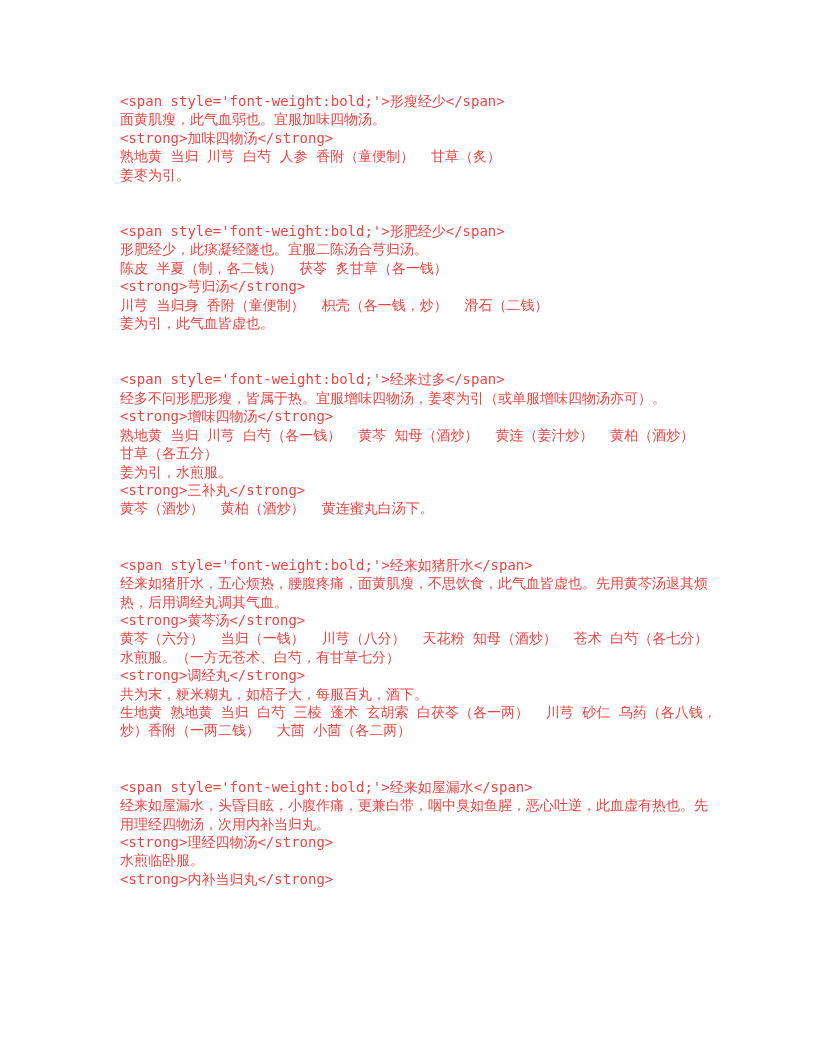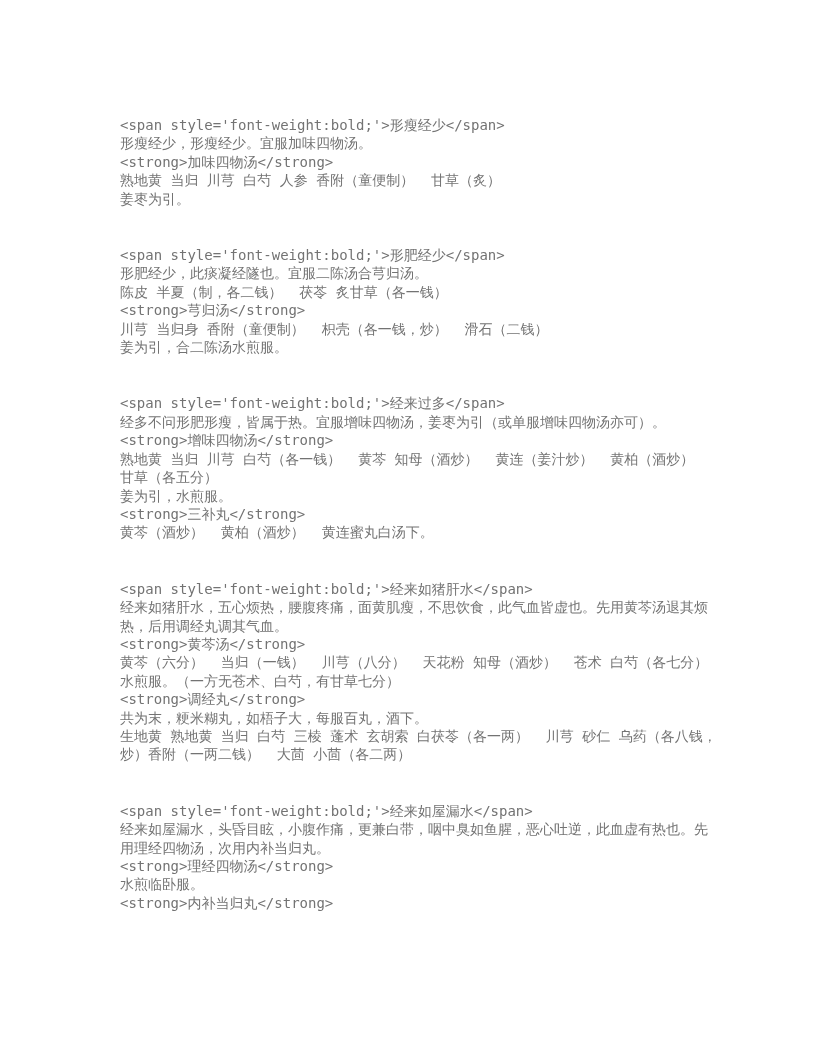--- a/index.html
+++ b/index.html
@@ -6,23 +6,23 @@
     margin: 0;
     padding: 0;
     background: #ffffff;
   }
   .page {
     position: relative;
     width: 816px;
     height: 1056px;
     background: #ffffff;
     box-sizing: border-box;
-    padding: 116px 98px 0 120px;
+    padding: 92px 98px 0 120px;
     overflow: hidden;
-    color: #737373;
+    color: #ef4444;
     font-family: "DejaVu Sans Mono", "Liberation Mono", monospace;
     font-size: 14px;
     line-height: 18.4px;
   }
   .block {
     margin: 0 0 38px 0;
   }
   .block:last-child {
     margin-bottom: 16px;
   }
@@ -34,32 +34,32 @@
     overflow-wrap: break-word;
   }
 </style>
 </head>
 <body>
 
 <div class="page">
   <div id="doc-body">
       <div class="block">
         <p class="line">&lt;span style='font-weight:bold;'&gt;形瘦经少&lt;/span&gt;</p>
-        <p class="line">形瘦经少，形瘦经少。宜服加味四物汤。</p>
+        <p class="line">面黄肌瘦，此气血弱也。宜服加味四物汤。</p>
         <p class="line">&lt;strong&gt;加味四物汤&lt;/strong&gt;</p>
         <p class="line">熟地黄 当归 川芎 白芍 人参 香附（童便制）  甘草（炙）</p>
         <p class="line">姜枣为引。</p>
       </div>
       <div class="block">
         <p class="line">&lt;span style='font-weight:bold;'&gt;形肥经少&lt;/span&gt;</p>
         <p class="line">形肥经少，此痰凝经隧也。宜服二陈汤合芎归汤。</p>
         <p class="line">陈皮 半夏（制，各二钱）  茯苓 炙甘草（各一钱）</p>
         <p class="line">&lt;strong&gt;芎归汤&lt;/strong&gt;</p>
         <p class="line">川芎 当归身 香附（童便制）  枳壳（各一钱，炒）  滑石（二钱）</p>
-        <p class="line">姜为引，合二陈汤水煎服。</p>
+        <p class="line">姜为引，此气血皆虚也。</p>
       </div>
       <div class="block">
         <p class="line">&lt;span style='font-weight:bold;'&gt;经来过多&lt;/span&gt;</p>
         <p class="line">经多不问形肥形瘦，皆属于热。宜服增味四物汤，姜枣为引（或单服增味四物汤亦可）。</p>
         <p class="line">&lt;strong&gt;增味四物汤&lt;/strong&gt;</p>
         <p class="line">熟地黄 当归 川芎 白芍（各一钱）  黄芩 知母（酒炒）  黄连（姜汁炒）  黄柏（酒炒）  甘草（各五分）</p>
         <p class="line">姜为引，水煎服。</p>
         <p class="line">&lt;strong&gt;三补丸&lt;/strong&gt;</p>
         <p class="line">黄芩（酒炒）  黄柏（酒炒）  黄连蜜丸白汤下。</p>
       </div>

